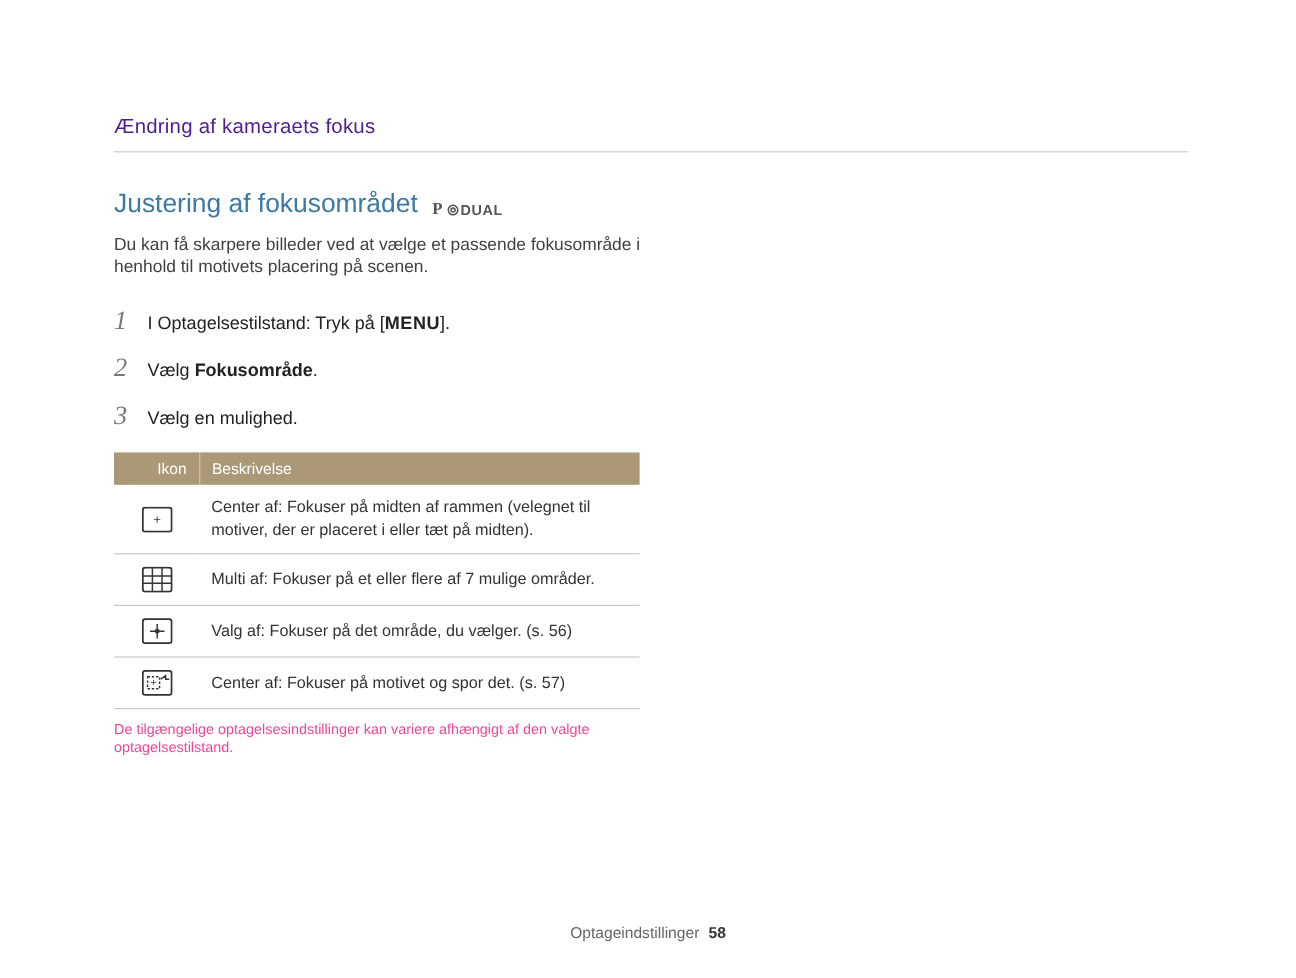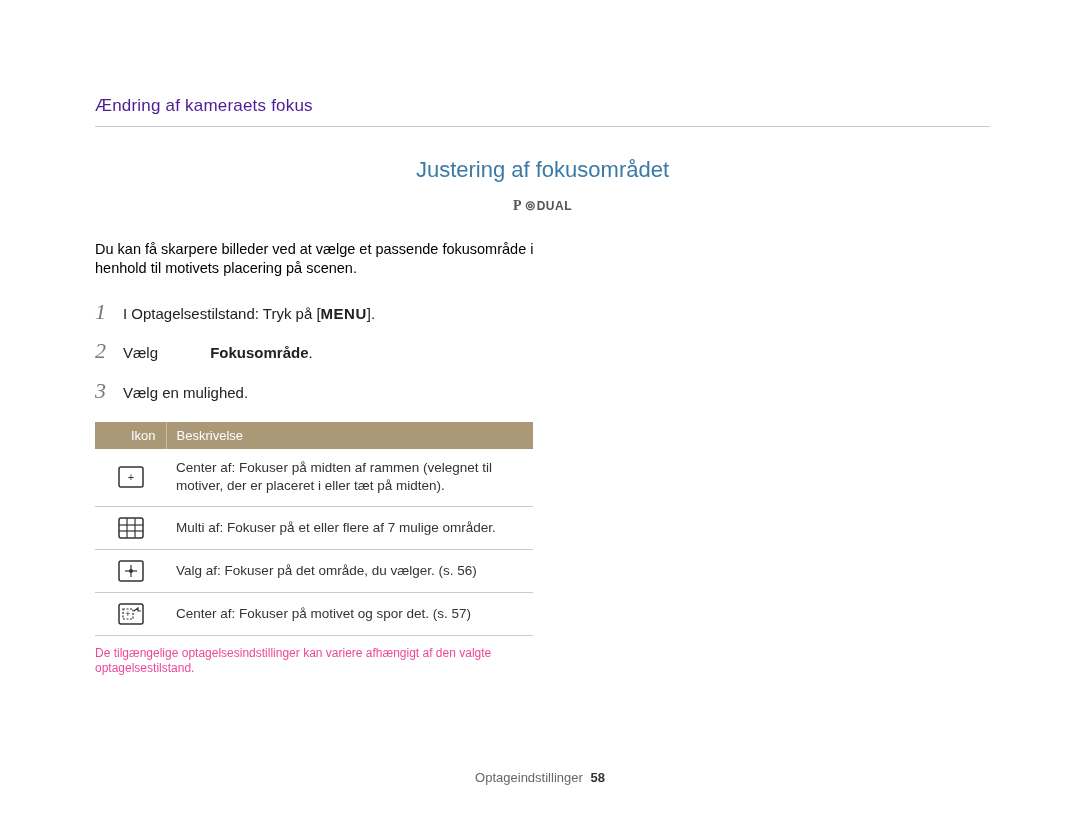--- a/index.html
+++ b/index.html
@@ -18,44 +18,43 @@
       font-size: 17px;
       color: #4c1d95;
       font-weight: 300;
       padding-bottom: 8px;
       border-bottom: 1px solid #ccc;
       margin-bottom: 28px;
       letter-spacing: 0.2px;
     }
     .section-title-row {
       display: flex;
-      align-items: center;
+      align-items: flex-end;
       gap: 12px;
-      margin-bottom: 24px;
-      flex-direction: column;
+      margin-bottom: 10px;
     }
     .section-title {
       font-size: 22px;
       color: #3b7aa5;
       font-weight: 400;
     }
     .mode-badge {
       display: inline-flex;
       align-items: center;
       gap: 4px;
       font-size: 12px;
       color: #555;
       font-weight: 700;
     }
     .mode-p { font-family: Georgia, serif; font-style: normal; font-size: 14px; }
     .mode-dual { letter-spacing: 0.5px; }
     .dual-icon { display: inline-block; line-height: 1; font-size: 12px; margin-right: 1px;}
     .intro {
       font-size: 14.5px;
-      color: #000000;
+      color: #404040;
       margin-bottom: 18px;
       max-width: 440px;
     }
     .steps {
       list-style: none;
       counter-reset: step;
       margin-bottom: 16px;
     }
     .steps li {
       display: flex;
@@ -70,21 +69,21 @@
       font-size: 22px;
       color: #777;
       min-width: 18px;
     }
     .step-text { color: #222; }
     .menu-label {
       font-weight: 700;
       font-family: Arial, sans-serif;
       letter-spacing: 0.5px;
     }
-    .bold { font-weight: 700; margin-left: 48px; }
+    .bold { font-weight: 700; }
     .table-wrap {
       width: 438px;
     }
     table {
       border-collapse: collapse;
       width: 100%;
       font-size: 13.5px;
     }
     thead th {
       background: #aa9877;

